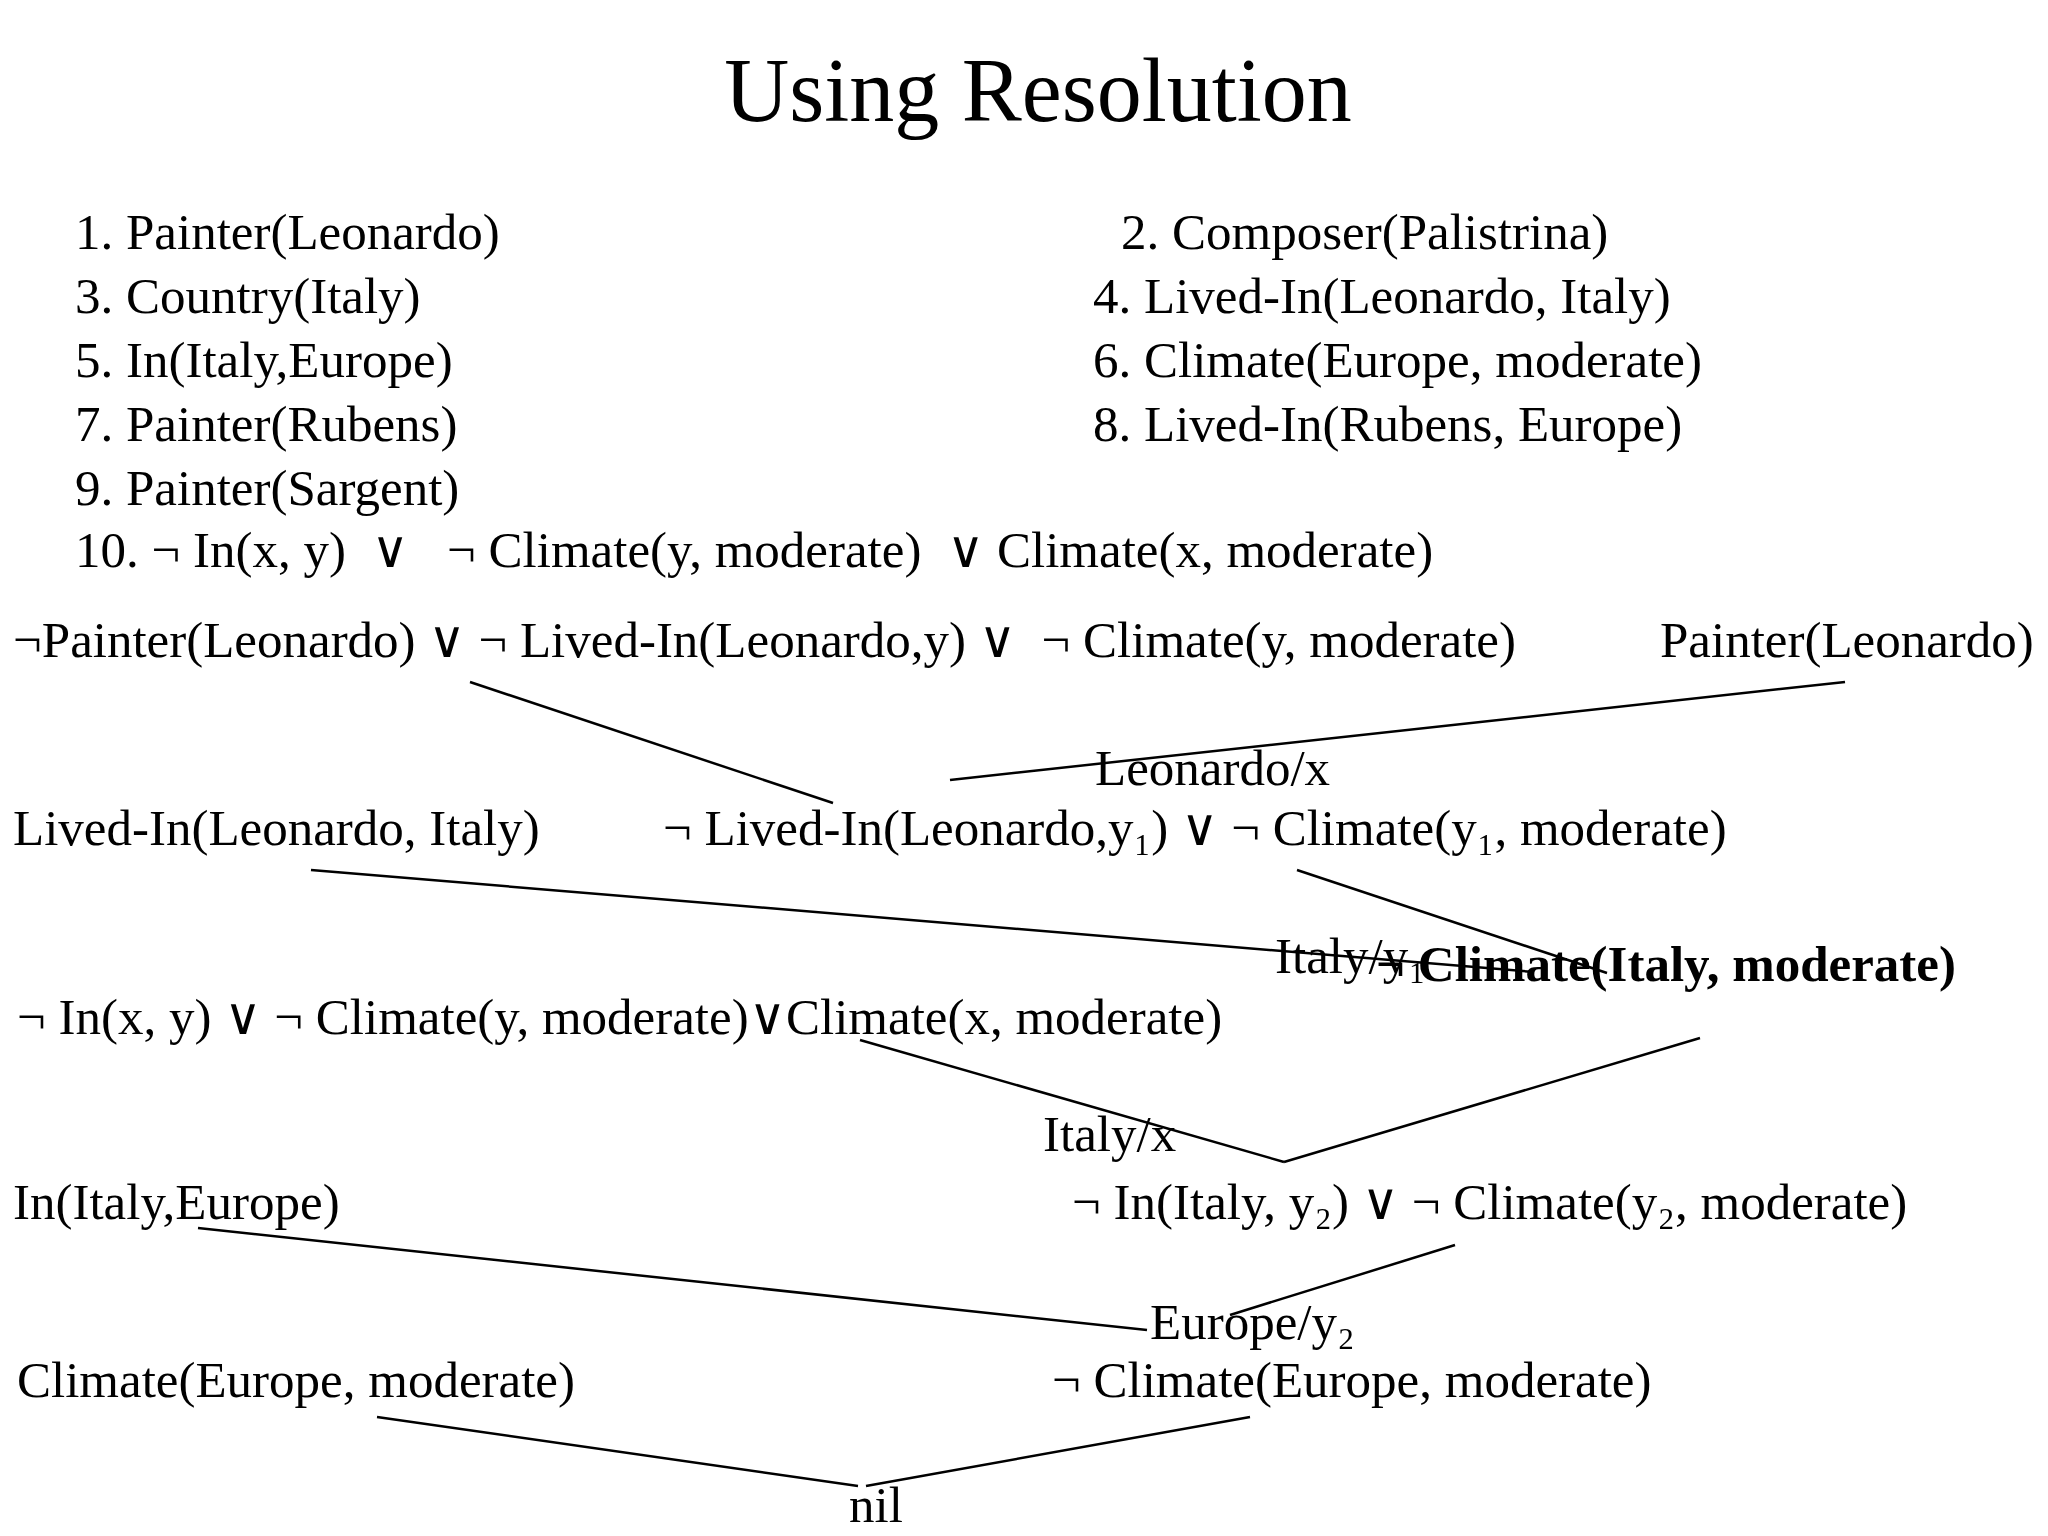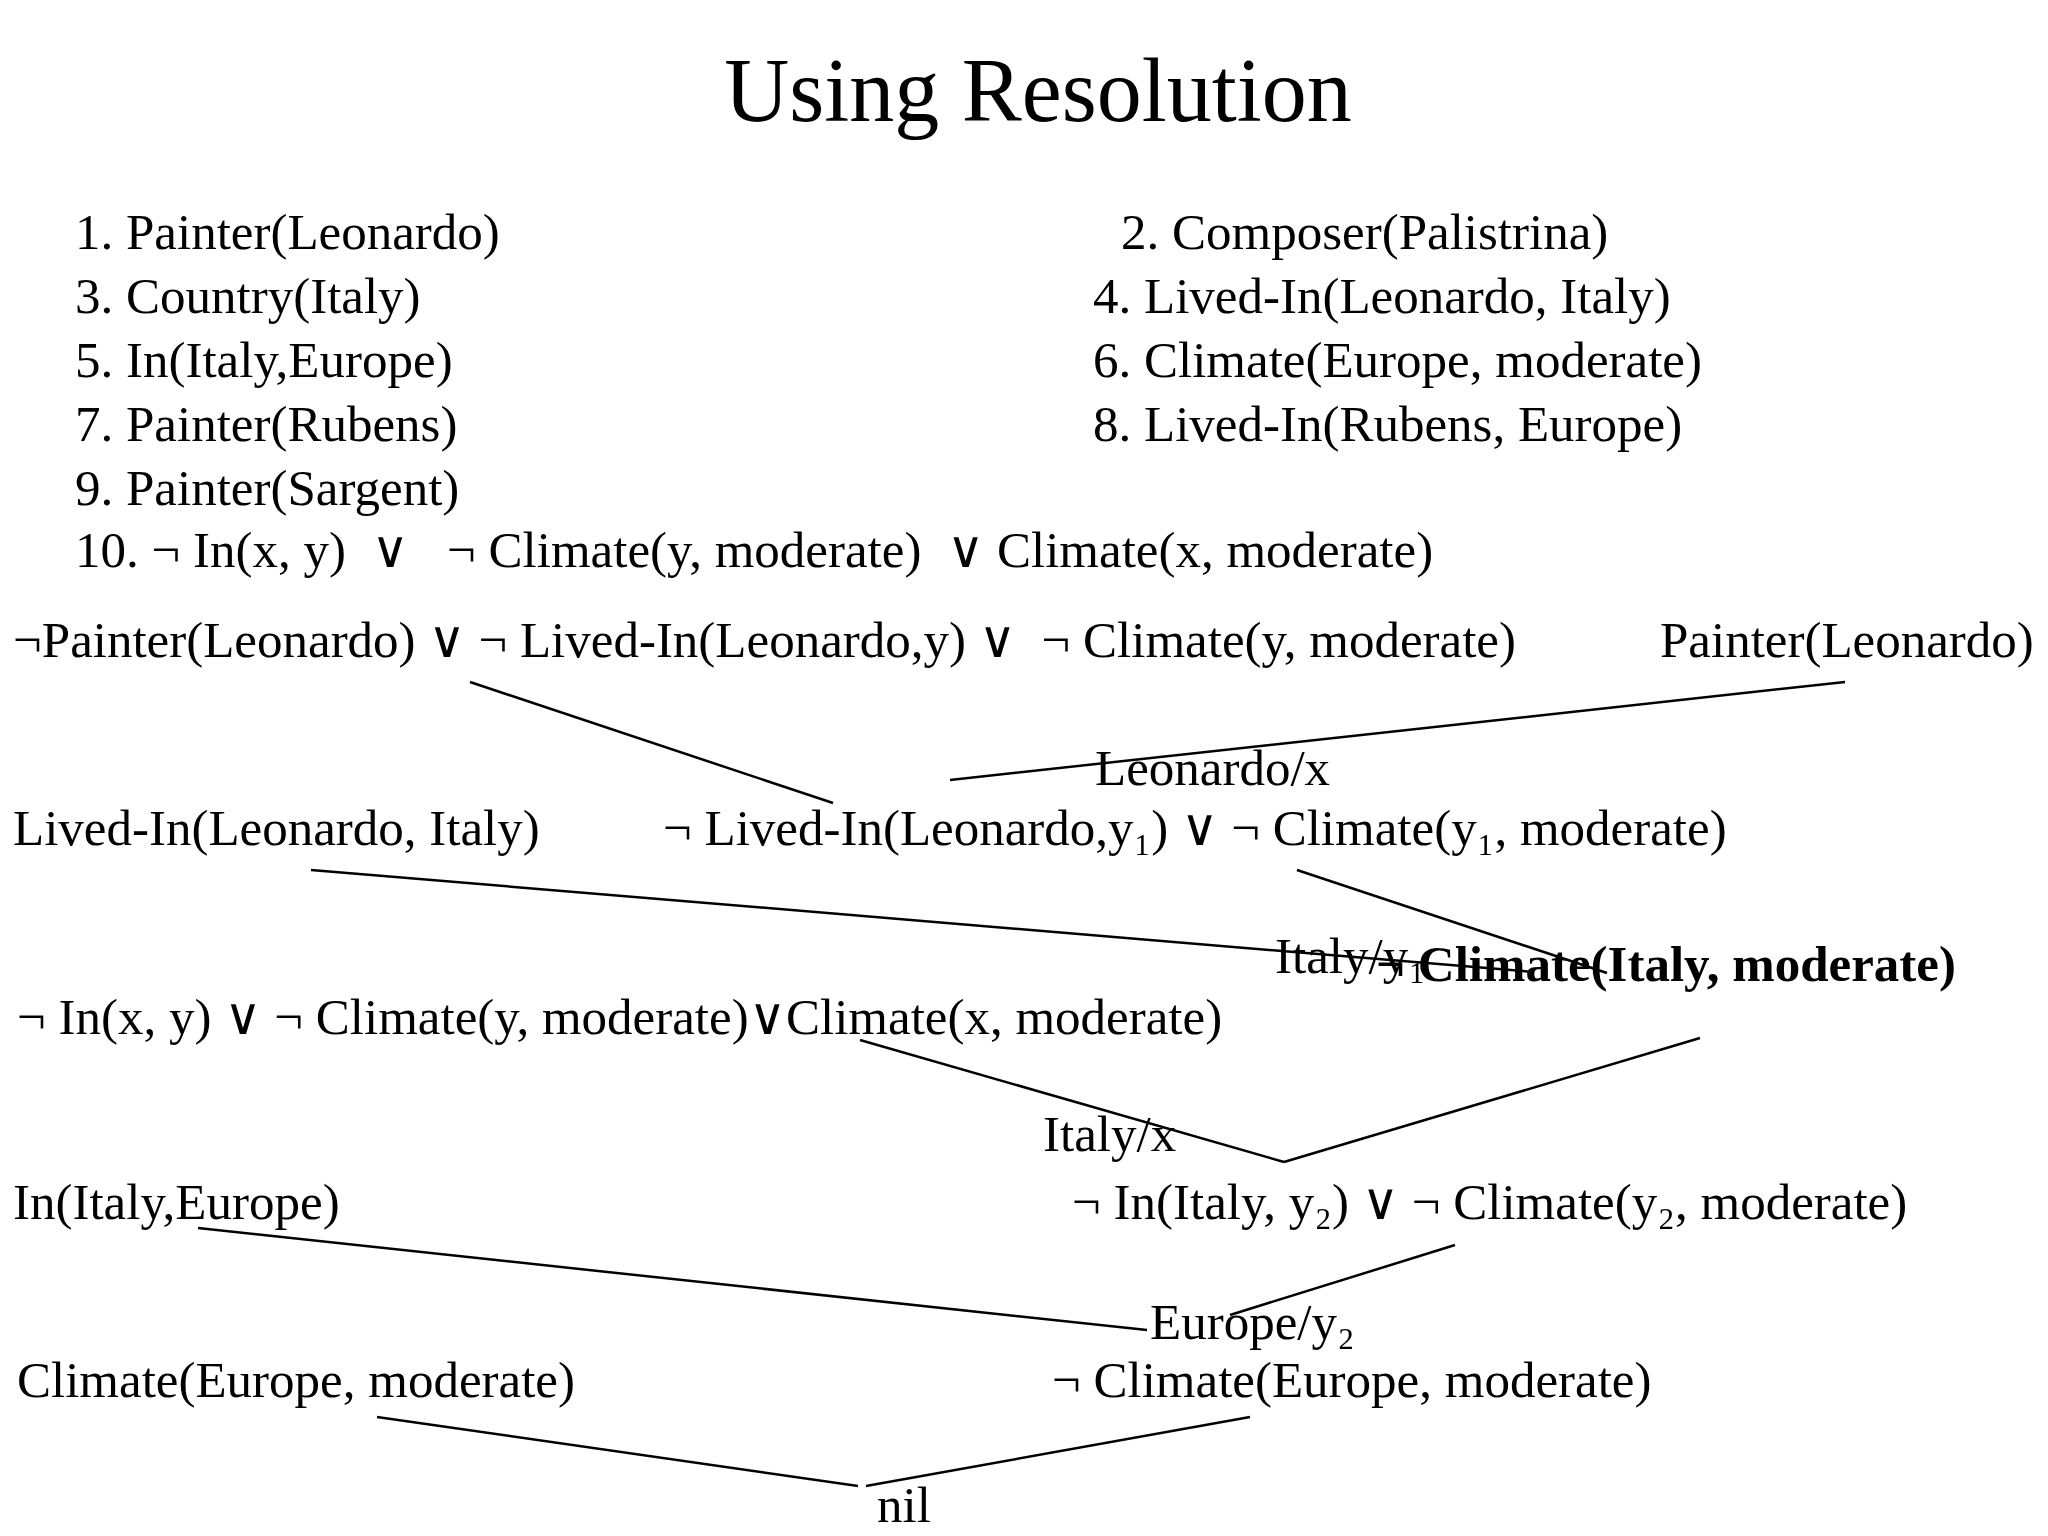--- a/index.html
+++ b/index.html
@@ -61,21 +61,21 @@
 <div class="txt bold" style="left: 1376px; top: 936px;">¬ Climate(Italy, moderate)</div>
 <div class="txt sub" style="left: 1043px; top: 1106px;">Italy/x</div>
 
 <div class="txt" style="left: 13px;   top: 1174px;">In(Italy,Europe)</div>
 <div class="txt" style="left: 1072px; top: 1174px; font-family: Liberation Serif, serif;">¬ In(Italy, y₂) ∨ ¬ Climate(y₂, moderate)</div>
 <div class="txt sub" style="left: 1150px; top: 1294px;">Europe/y₂</div>
 
 <div class="txt" style="left: 17px;   top: 1352px;">Climate(Europe, moderate)</div>
 <div class="txt" style="left: 1052px; top: 1352px;">¬ Climate(Europe, moderate)</div>
 
-<div class="txt" style="left: 849px; top: 1477px; margin-left: 28px;">nil</div>
+<div class="txt" style="left: 849px; top: 1477px;">nil</div>
 
 <svg id="lines" viewBox="0 0 2048 1536" xmlns="http://www.w3.org/2000/svg">
   <line x1="470" y1="682" x2="833" y2="803"></line>
   <line x1="1845" y1="682" x2="950" y2="780"></line>
   <line x1="311" y1="870" x2="1534" y2="972"></line>
   <line x1="1297" y1="870" x2="1607" y2="973"></line>
   <line x1="1700" y1="1038" x2="1284" y2="1162"></line>
   <line x1="860" y1="1040" x2="1284" y2="1162"></line>
   <line x1="198" y1="1228" x2="1147" y2="1330"></line>
   <line x1="1455" y1="1245" x2="1230" y2="1315"></line>

